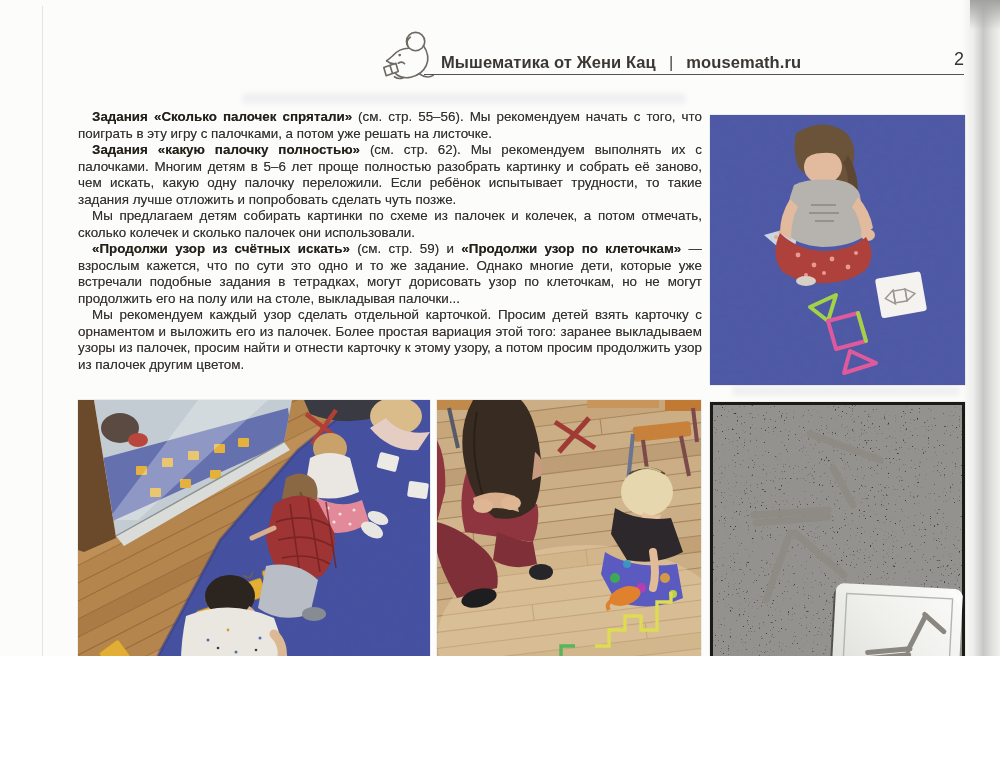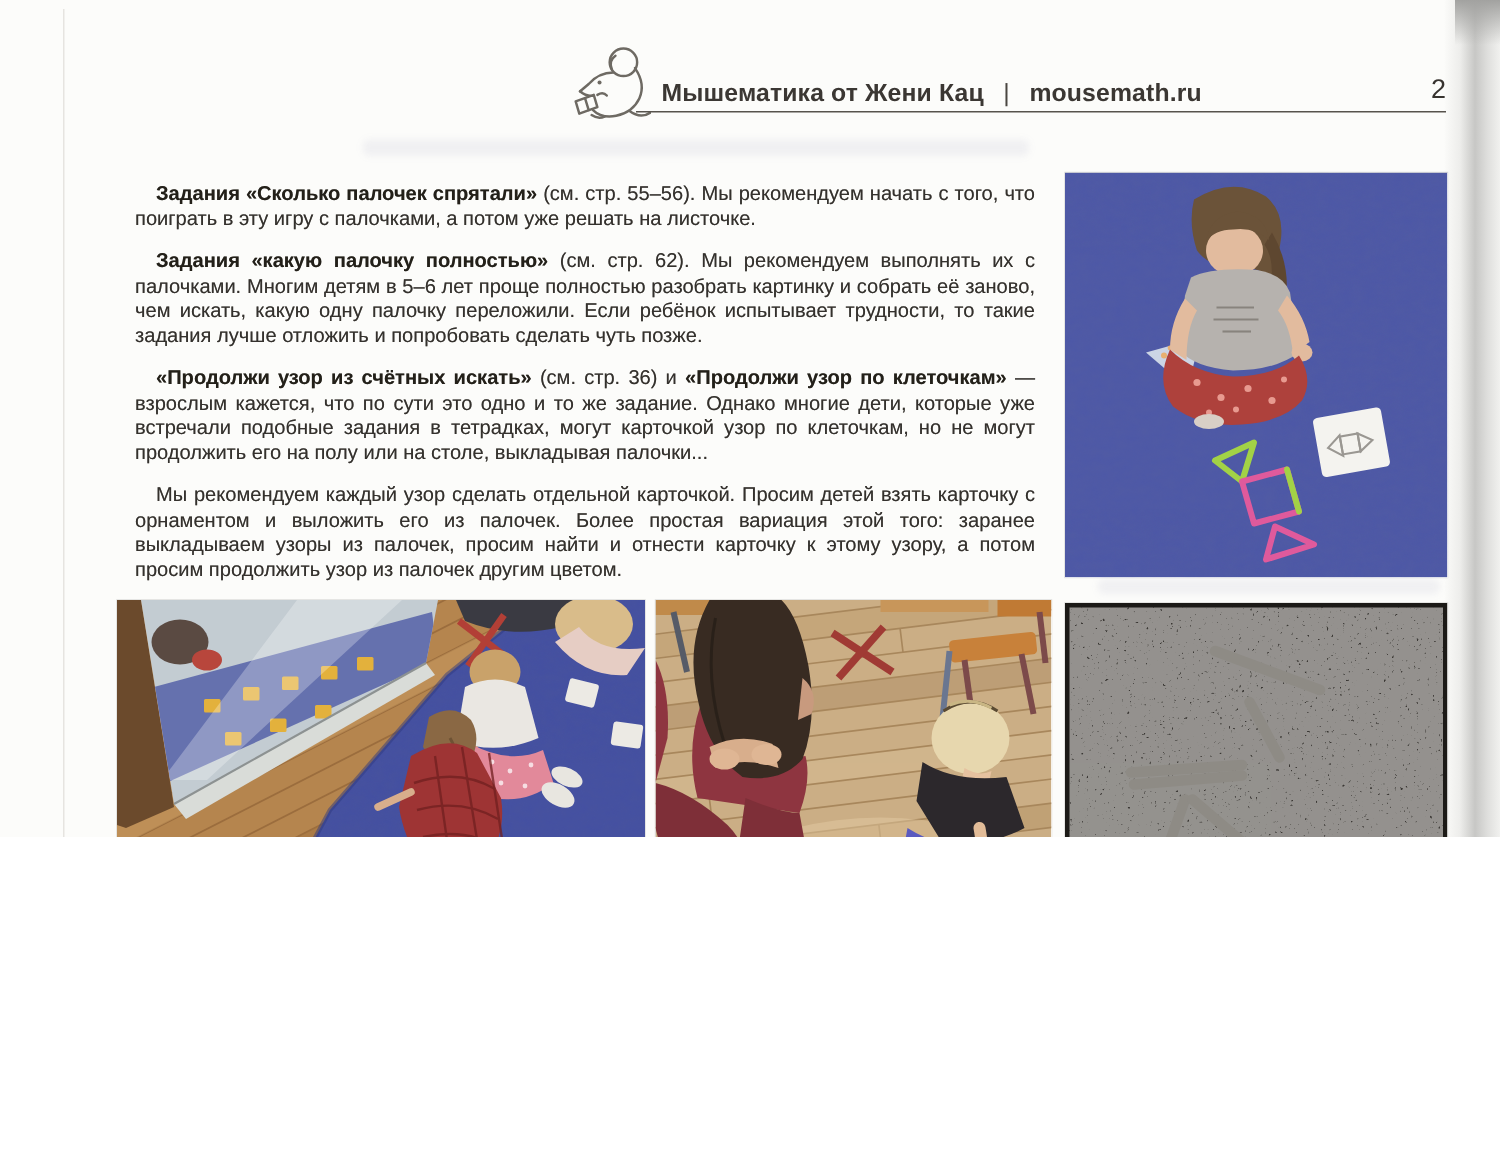--- a/index.html
+++ b/index.html
@@ -1,16 +1,16 @@
 <!DOCTYPE html>
 <html lang="ru"><head>
 <meta charset="utf-8">
 <style>
   html,body{margin:0;padding:0;background:#ffffff;}
-  .stage{position:relative;width:1000px;height:558px;background:#fcfcfa;overflow:hidden;
+  .stage{position:relative;width:1000px;height:656px;background:#fcfcfa;overflow:hidden;
          font-family:"Liberation Sans",sans-serif;}
   
   .edge-left{position:absolute;left:42px;top:6px;width:1px;height:712px;background:#e6e4e0;}
   .edge-right{position:absolute;left:963px;top:0;width:37px;height:769px;
       background:linear-gradient(to right,#fbfbf9 0%,#ededeb 28%,#c7c7c5 55%,#dfdfdd 78%,#f1f1ef 100%);}
   .edge-right-top{position:absolute;left:970px;top:0;width:30px;height:30px;
       background:linear-gradient(to bottom,#a2a2a0,rgba(162,162,160,0));}
   .bottom-shadow{position:absolute;left:320px;top:750px;width:680px;height:18px;transform:rotate(.4deg);
       background:linear-gradient(to bottom,rgba(0,0,0,0) 38%,rgba(118,116,112,.30) 56%,rgba(0,0,0,0) 78%);}
   .smudge{position:absolute;background:rgba(105,105,150,.08);filter:blur(2.5px);border-radius:4px;}
@@ -22,21 +22,21 @@
   .hdr-title .div{font-weight:400;color:#4a4641;}
   .page-num{position:absolute;left:948px;top:49px;width:22px;text-align:center;
       color:#37332f;font-size:18px;}
   .hdr-rule{position:absolute;left:424px;top:74px;width:540px;height:0;
       border-top:1.6px solid #57534d;}
   .mouse-logo{position:absolute;left:376px;top:29px;width:58px;height:54px;}
   
   .article{position:absolute;left:78px;top:109px;width:624px;
       color:#34312d;font-size:13.4px;line-height:16.5px;text-align:justify;
       text-shadow:0 0 .4px rgba(52,49,45,.55);}
-  .article p{margin:12px;text-indent:14px;}
+  .article p{margin:0;text-indent:14px;}
   .article b{font-weight:700;color:#232019;}
   
   .photo{position:absolute;overflow:hidden;box-shadow:0 0 0 .5px rgba(0,0,0,.12);}
   .photo svg{display:block;width:100%;height:100%;}
   .ph1{left:710px;top:115px;width:255px;height:270px;}
   .ph2{left:78px; top:400px;width:352px;height:318px;}
   .ph3{left:437px;top:400px;width:264px;height:318px;}
   .ph4{left:710px;top:402px;width:255px;height:314px;}
 </style>
 </head>
@@ -71,21 +71,22 @@
     <span>Мышематика от Жени Кац</span>
     <span class="div">|</span>
     <span>mousemath.ru</span>
   </div>
   <div class="page-num">2</div>
   <div class="hdr-rule"></div>
 
   <div class="article">
     <p><b>Задания «Сколько палочек спрятали»</b><span> (см. стр. 55–56). Мы рекомендуем начать с того, что поиграть в эту игру с палочками, а потом уже решать на листочке.</span></p>
     <p><b>Задания «какую палочку полностью»</b><span> (см. стр. 62). Мы рекомендуем выполнять их с палочками. Многим детям в 5–6 лет проще полностью разобрать картинку и собрать её заново, чем искать, какую одну палочку переложили. Если ребёнок испытывает трудности, то такие задания лучше отложить и попробовать сделать чуть позже.</span></p>
-    <p><b>«Продолжи узор из счётных искать»</b><span> (см. стр. 36) и </span><b>«Продолжи узор по клеточкам»</b><span> — взрослым кажется, что по сути это одно и то же задание. Однако многие дети, которые уже встречали подобные задания в тетрадках, могут карточкой узор по клеточкам, но не могут продолжить его на полу или на столе, выкладывая палочки...</span></p>
+    <p><span>Мы предлагаем детям собирать картинки по схеме из палочек и колечек, а потом отмечать, сколько колечек и сколько палочек они использовали.</span></p>
+    <p><b>«Продолжи узор из счётных искать»</b><span> (см. стр. 59) и </span><b>«Продолжи узор по клеточкам»</b><span> — взрослым кажется, что по сути это одно и то же задание. Однако многие дети, которые уже встречали подобные задания в тетрадках, могут дорисовать узор по клеточкам, но не могут продолжить его на полу или на столе, выкладывая палочки...</span></p>
     <p><span>Мы рекомендуем каждый узор сделать отдельной карточкой. Просим детей взять карточку с орнаментом и выложить его из палочек. Более простая вариация этой того: заранее выкладываем узоры из палочек, просим найти и отнести карточку к этому узору, а потом просим продолжить узор из палочек другим цветом.</span></p>
   </div>
 
   <figure class="photo ph1" style="margin:0" aria-label="Девочка в серой футболке и красных штанах сидит на синем ковре; перед ней узор-конфета из зелёных и розовых счётных палочек и белая карточка с образцом">
     <svg viewBox="0 0 255 270">
       <defs>
         <filter id="tex1" x="0" y="0" width="100%" height="100%">
           <feTurbulence type="fractalNoise" baseFrequency="0.12 0.2" numOctaves="3" seed="4"></feTurbulence>
           <feColorMatrix type="matrix" values="0 0 0 0 0.10  0 0 0 0 0.12  0 0 0 0 0.34  0 0 0 0.4 0"></feColorMatrix>
         </filter>

